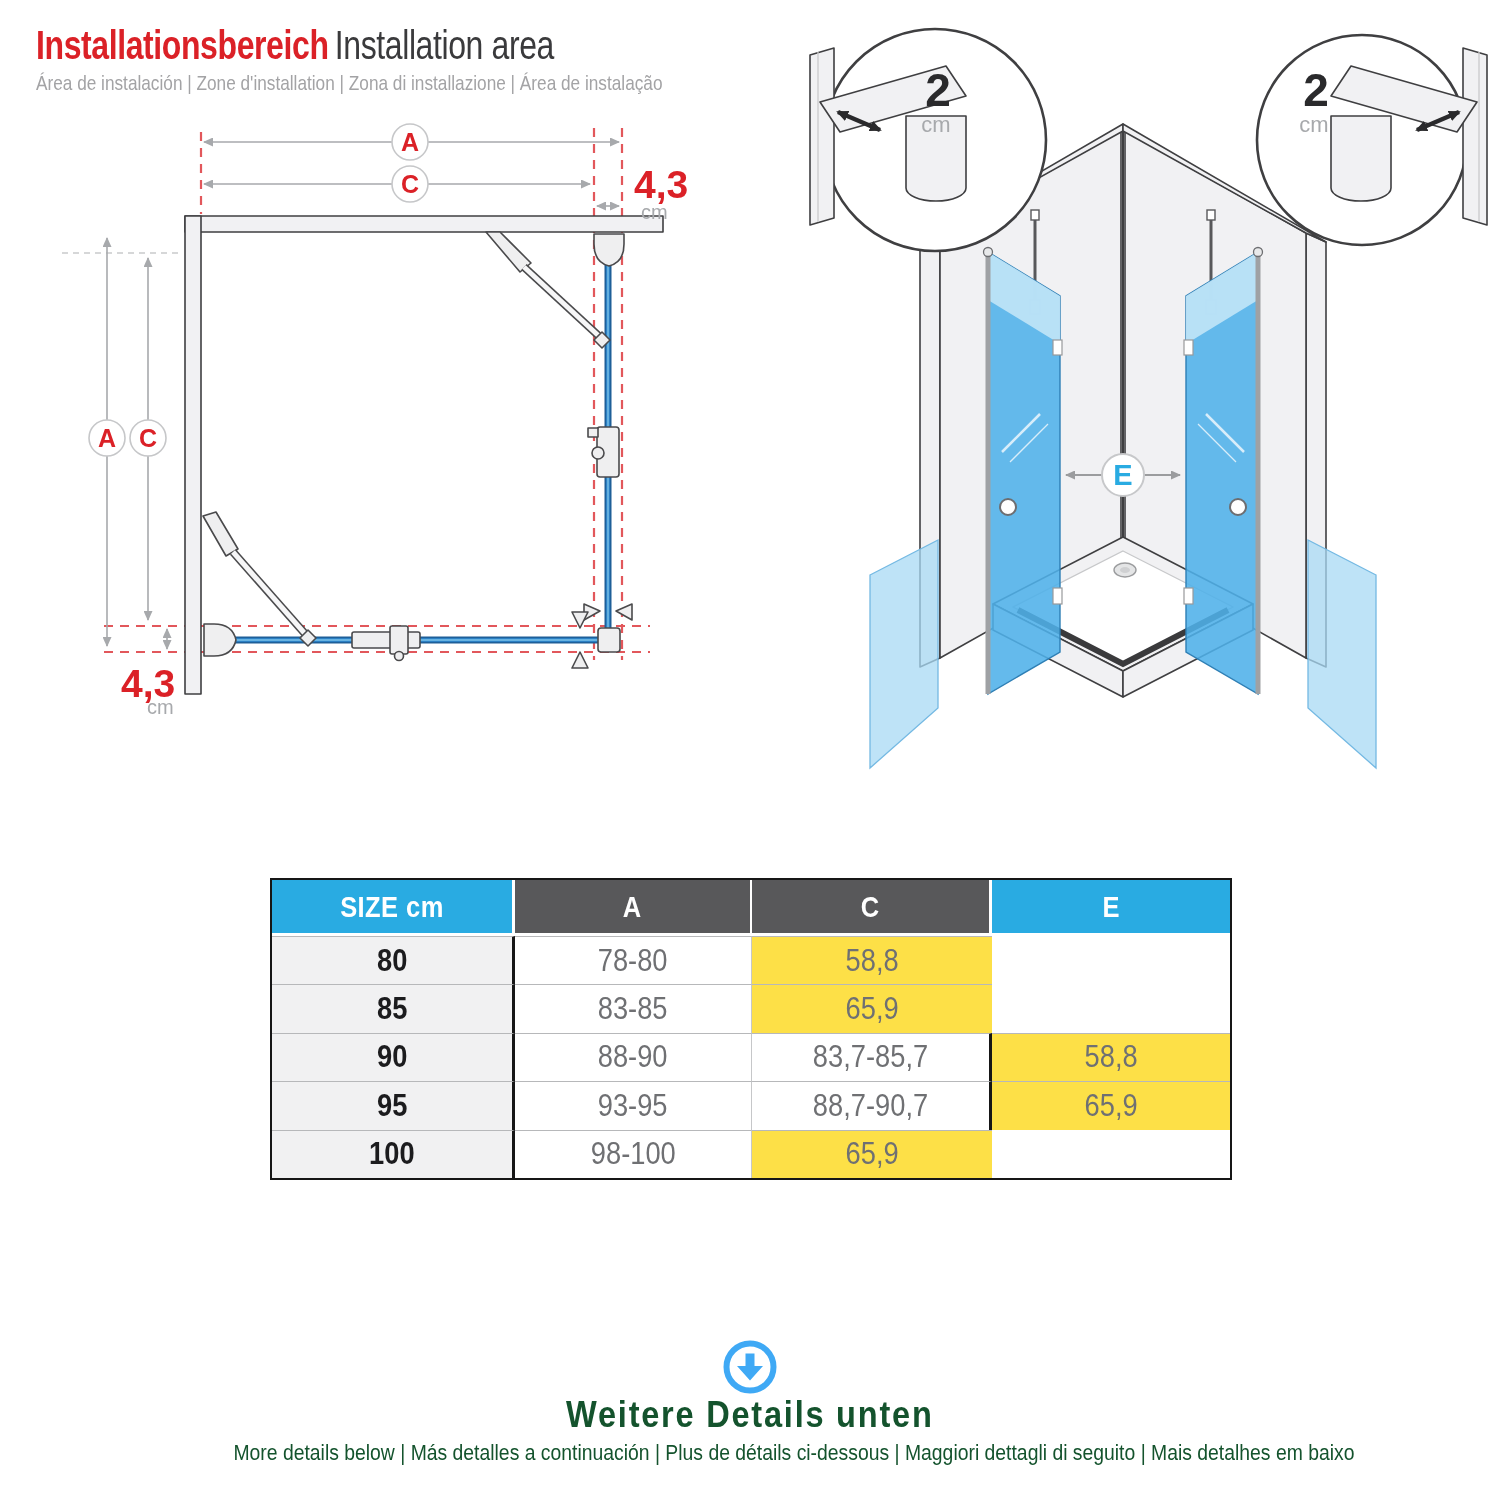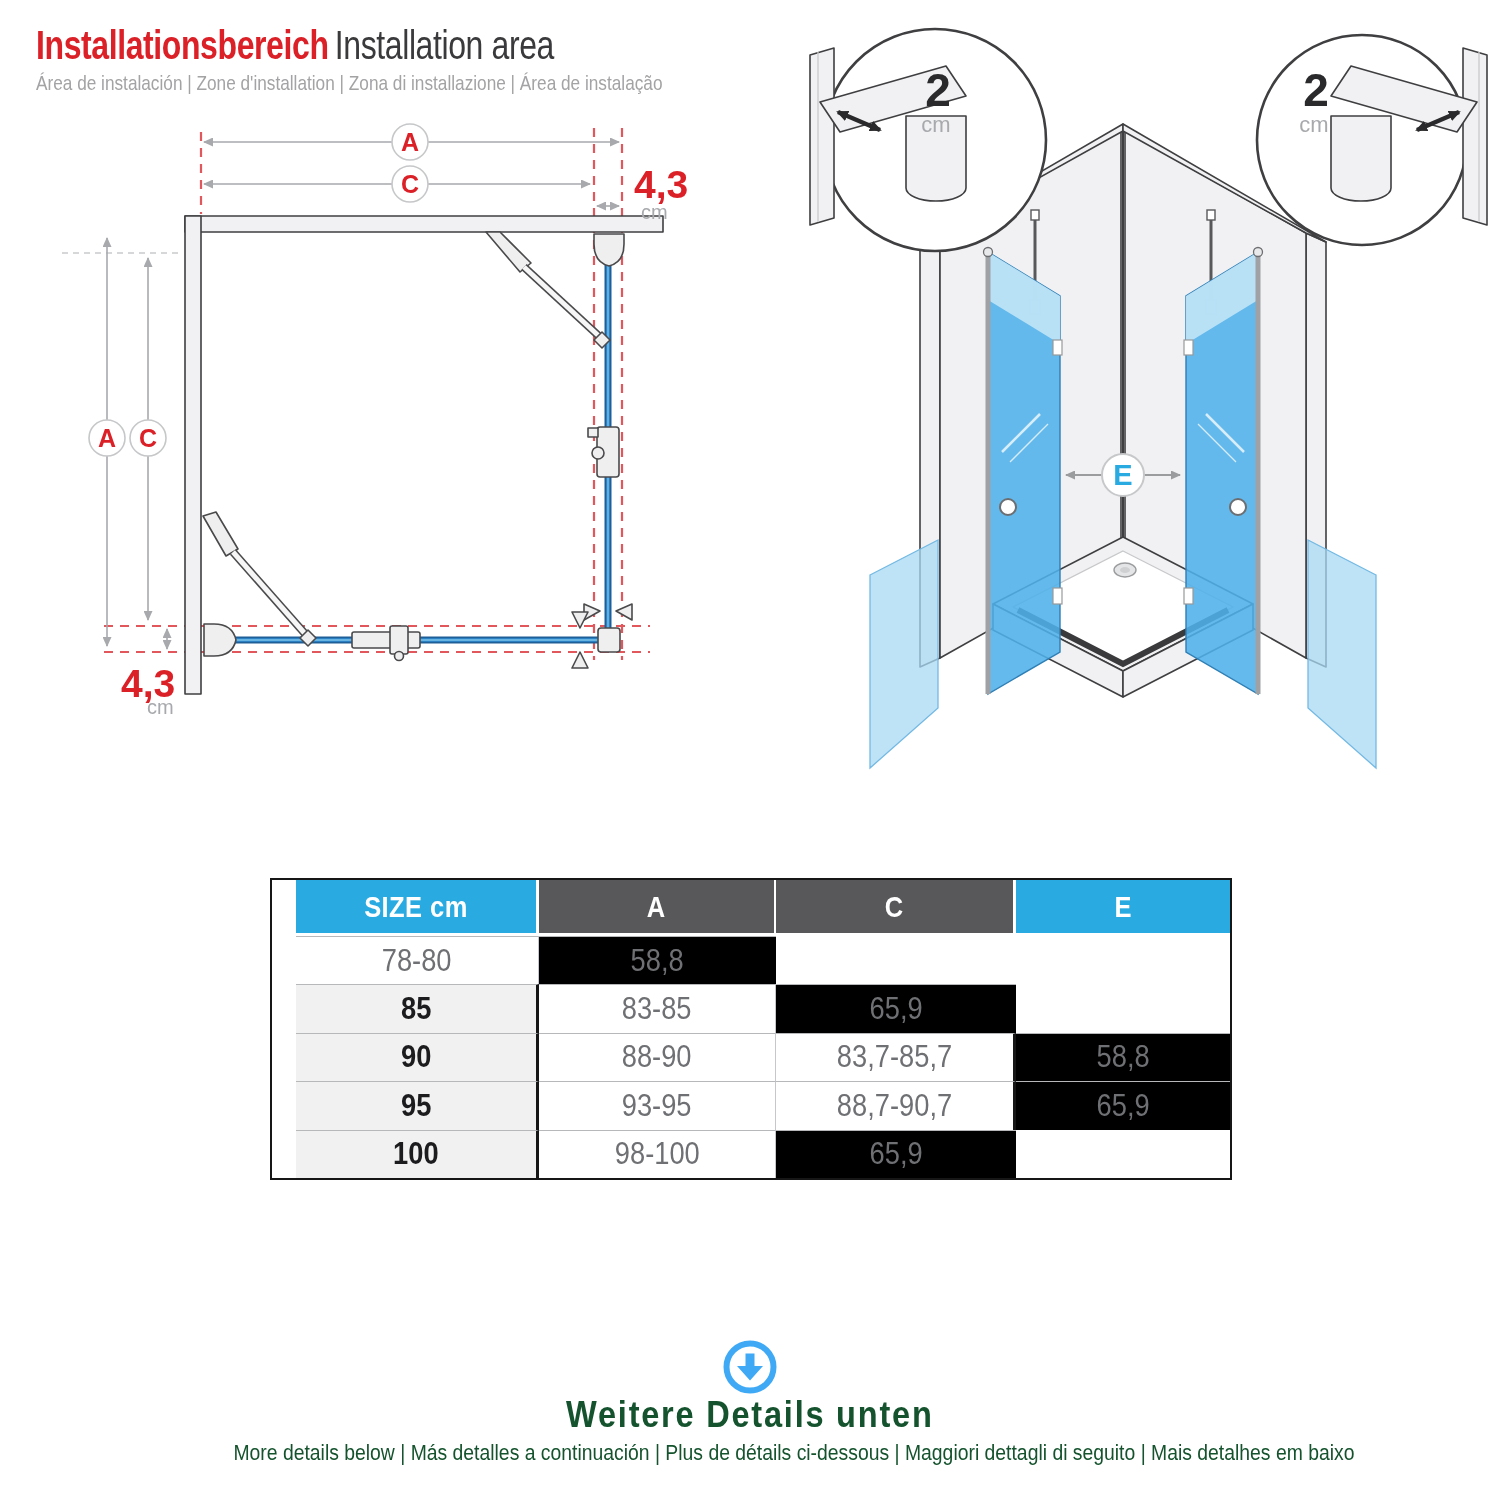--- a/index.html
+++ b/index.html
@@ -24,33 +24,33 @@
   .lbltxt{fill:#db2127;font:600 25px "Liberation Sans",sans-serif;text-anchor:middle;}
   .redbig{fill:#db2127;font:700 39px "Liberation Sans",sans-serif;}
   .cmtxt{fill:#a7a9ac;font:500 20px "Liberation Sans",sans-serif;}
   .hw{fill:#efeff0;stroke:#4a4a4c;stroke-width:1.6;stroke-linejoin:round;}
   .etxt{fill:#29abe2;font:600 29px "Liberation Sans",sans-serif;text-anchor:middle;}
   .two{fill:#2a2a2c;font:700 46px "Liberation Sans",sans-serif;text-anchor:middle;}
   .twocm{fill:#a7a9ac;font:500 22px "Liberation Sans",sans-serif;text-anchor:middle;}
 
   
   .size-table{left:270px;top:878px;width:958px;border:2px solid #161616;background:#fff;}
-  .trow{display:grid;grid-template-columns:243px 237px 240px 1fr;margin-left:24px;}
+  .trow{display:grid;grid-template-columns:243px 237px 240px 1fr;}
   .hcell{height:53px;display:flex;align-items:center;justify-content:center;border-bottom:3px solid #fff;}
   .hc1,.hc4{background:#29abe2;}
   .hc2,.hc3{background:#58585a;}
   .hc1,.hc3{border-right:3px solid #fff;}
   .hc2{border-right:2px solid #fff;}
   .hcell span{color:#fff;font-size:30px;font-weight:600;display:inline-block;
               transform:scaleX(.85);letter-spacing:.5px;white-space:nowrap;}
   .dcell{height:47.4px;display:flex;align-items:center;justify-content:center;border-top:1px solid #b7b8ba;}
   .c1{background:#f1f1f2;border-right:3px solid #161616;}
   .c2{border-right:1px solid #c6c7c9;}
   .c3{border-right:3px solid #161616;}
-  .c4{background:#000000;}
+  .c4{background:#fde047;}
   .dcell span{display:inline-block;transform:scaleX(.88);font-size:31px;white-space:nowrap;}
   .c1 span{color:#1c1c1e;font-weight:600;}
   .c2 span,.c3 span,.c4 span{color:#6f7073;font-weight:500;}
 
   
   .foot-icon{left:0;top:1338px;width:1500px;display:flex;justify-content:center;}
   .details-de{left:0;top:1394px;width:1500px;text-align:center;color:#14532d;
               font-size:37px;font-weight:600;letter-spacing:2px;}
   .details-de span{display:inline-block;transform:scaleX(.88);white-space:nowrap;}
   .details-multi{left:0;top:1440px;width:1500px;text-align:center;color:#14532d;
@@ -255,20 +255,23 @@
         <span>A</span>
       </div>
     <div class="hcell hc3">
         <span>C</span>
       </div>
     <div class="hcell hc4">
         <span>E</span>
       </div>
   </div>
   <div class="trow">
+    <div class="dcell c1">
+        <span>80</span>
+      </div>
     <div class="dcell c2">
         <span>78-80</span>
       </div>
     <div class="dcell c4">
         <span>58,8</span>
       </div>
   </div>
   <div class="trow">
     <div class="dcell c1">
         <span>85</span>

